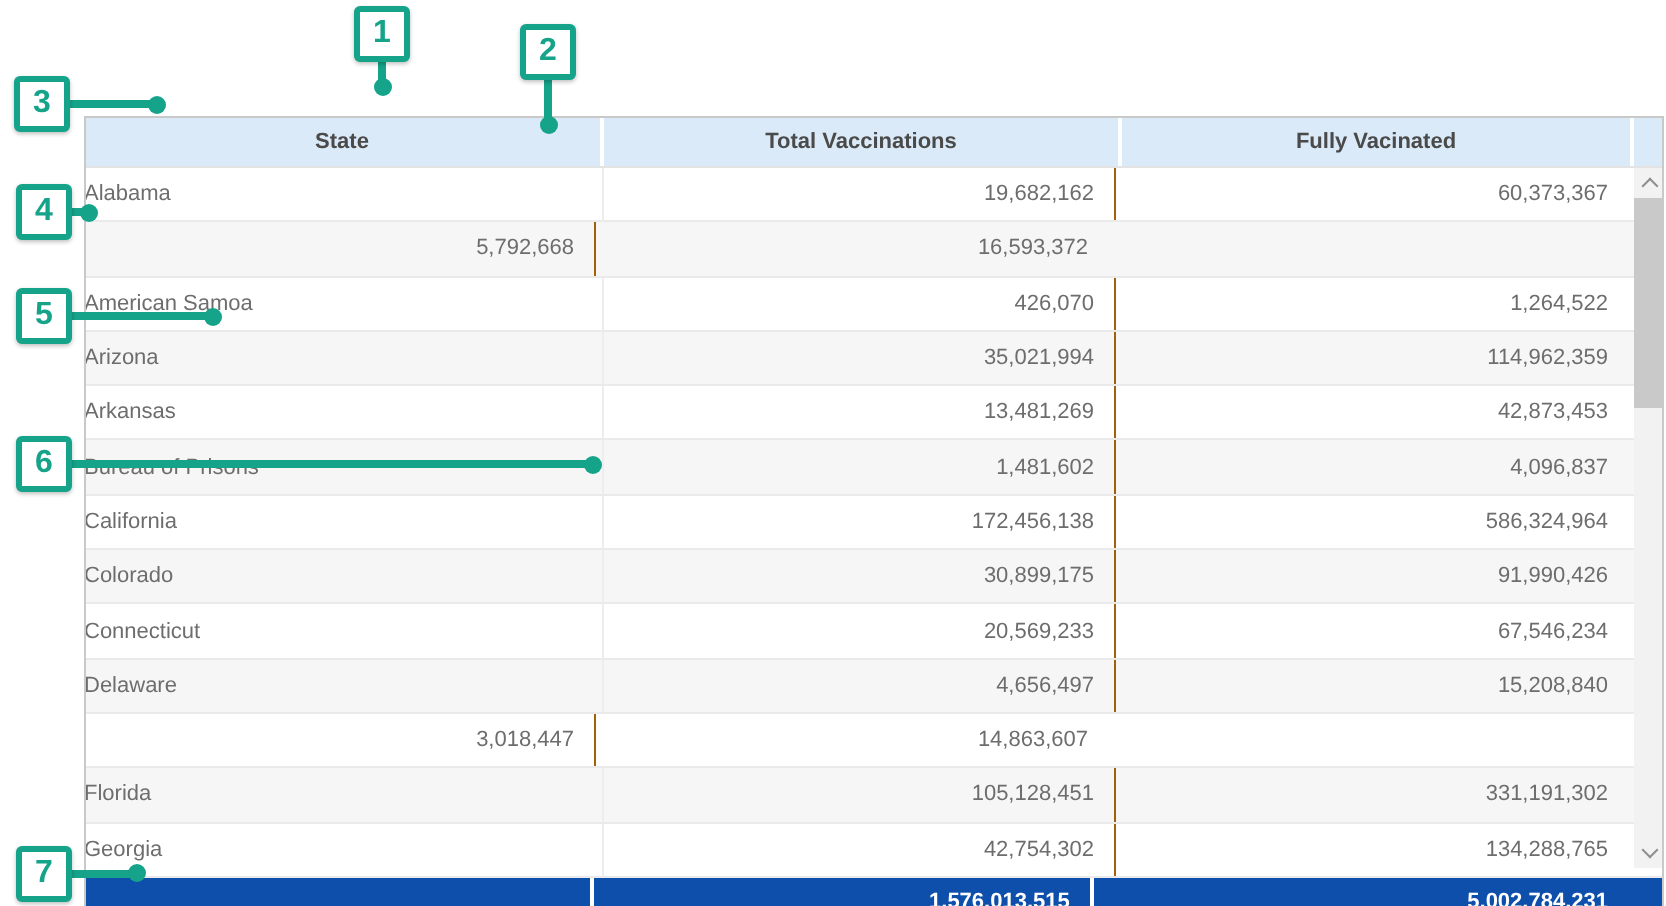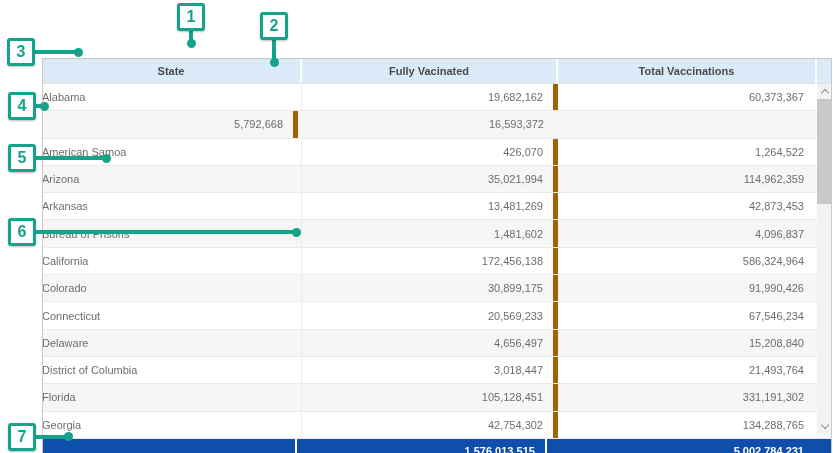--- a/index.html
+++ b/index.html
@@ -24,21 +24,21 @@
   .th-fully{width:256px;}
   .th-total{width:259px;}
   .th-corner{width:15px;border-right:none;}
 
   .tbody{position:absolute;left:0;top:26px;width:790px;height:355px;display:flex;flex-direction:column;}
   .tr{display:flex;height:27.3px;flex:0 0 27.3px;background:#fff;border-bottom:1px solid #eaeaea;}
   .tr.alt{background:var(--row-alt-bg);}
   .td{display:flex;align-items:center;font-size:11px;color:var(--body-text);overflow:hidden;white-space:nowrap;}
   .td-state{width:260px;padding-left:0;border-right:1px solid #ededed;}
   .td-num{justify-content:flex-end;}
-  .td-fully{width:256px;padding-right:10px;border-right:5px solid #a16207;}
+  .td-fully{width:256px;padding-right:10px;border-right:1px solid #a16207;}
   .td-total{width:259px;padding-right:13px;}
 
   
   .scrollbar{position:absolute;left:775px;top:26px;width:15px;height:350px;background:#f2f2f2;z-index:3;}
   .sb-btn{position:absolute;left:0;width:15px;height:15px;display:flex;align-items:center;justify-content:center;background:#f2f2f2;cursor:pointer;}
   .sb-up{top:0;}
   .sb-down{bottom:0;}
   .chev{display:block;width:6px;height:6px;border-left:1.5px solid #8f8f8f;border-top:1.5px solid #8f8f8f;}
   .chev.up{transform:rotate(45deg);margin-top:3px;}
   .chev.down{transform:rotate(225deg);margin-top:-3px;}
@@ -68,22 +68,22 @@
 </style>
 </head>
 <body>
 
 <div class="stage">
 
   <div class="table-widget">
 
     <div class="thead">
       <div class="th th-state">State</div>
+      <div class="th th-total">Total Vaccinations</div>
       <div class="th th-fully">Fully Vacinated</div>
-      <div class="th th-total">Total Vaccinations</div>
       <div class="th th-corner"></div>
     </div>
 
     <div class="tbody" id="tbody">
         <div class="tr">
           <div class="td td-state">Alabama</div>
           <div class="td td-num td-fully">19,682,162</div>
           <div class="td td-num td-total">60,373,367</div>
         </div>
         <div class="tr alt">
@@ -124,23 +124,22 @@
           <div class="td td-state">Connecticut</div>
           <div class="td td-num td-fully">20,569,233</div>
           <div class="td td-num td-total">67,546,234</div>
         </div>
         <div class="tr alt">
           <div class="td td-state">Delaware</div>
           <div class="td td-num td-fully">4,656,497</div>
           <div class="td td-num td-total">15,208,840</div>
         </div>
         <div class="tr">
-          <div class="td td-state">District of Columbia</div>
           <div class="td td-num td-fully">3,018,447</div>
-          <div class="td td-num td-total">21,493,764</div>
+          <div class="td td-num td-total">14,863,607</div>
         </div>
         <div class="tr alt">
           <div class="td td-state">Florida</div>
           <div class="td td-num td-fully">105,128,451</div>
           <div class="td td-num td-total">331,191,302</div>
         </div>
         <div class="tr">
           <div class="td td-state">Georgia</div>
           <div class="td td-num td-fully">42,754,302</div>
           <div class="td td-num td-total">134,288,765</div>

